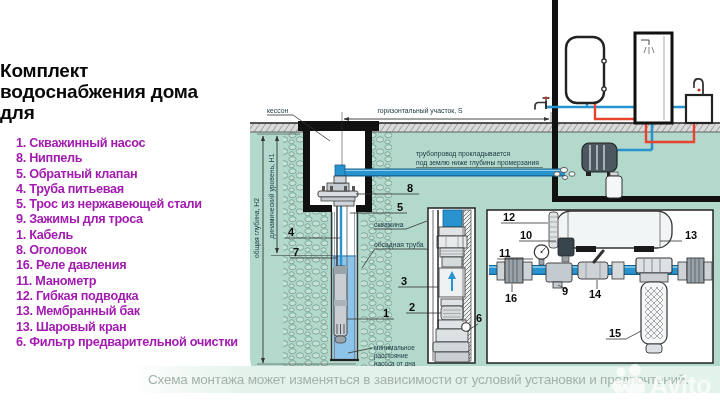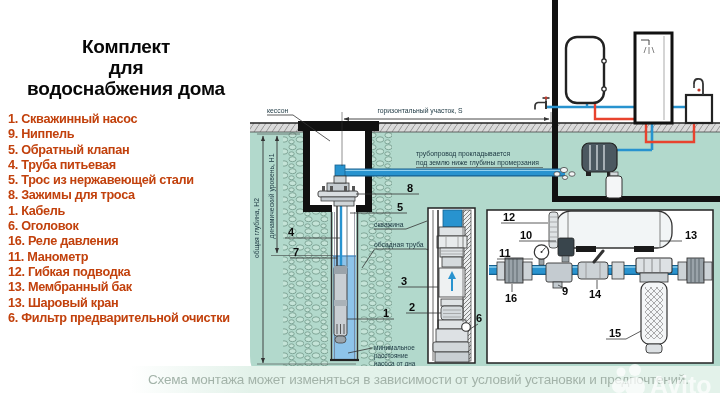--- a/index.html
+++ b/index.html
@@ -1,22 +1,22 @@
 <!DOCTYPE html>
 <html><head>
 <meta charset="utf-8">
 <style>
   html,body{margin:0;padding:0;background:#fff;}
   .stage{position:relative;width:720px;height:405px;background:#fff;overflow:hidden;
          font-family:"Liberation Sans",sans-serif;}
   .left-panel{position:absolute;left:0;top:0;width:252px;height:378px;}
-  .title{margin-top:36px;text-align:center;font-size:19px;line-height:21px;
+  .title{margin-top:60px;font-size:19px;line-height:21px;
          font-weight:bold;color:#070707;letter-spacing:-0.2px;}
-  .parts{list-style:none;margin:13px 0 0 0;padding:0 0 0 8px;
-         font-size:12.7px;line-height:15.3px;font-weight:bold;color:#c2410c;
+  .parts{list-style:none;margin:13px 0 0 0;padding:0 0 0 16px;
+         font-size:12.7px;line-height:15.3px;font-weight:bold;color:#a21caf;
          letter-spacing:-0.3px;white-space:nowrap;}
   .diagram-svg{position:absolute;left:250px;top:0;}
   .footer{position:absolute;left:0;top:366px;width:720px;height:27px;
           background:linear-gradient(90deg,#ffffff 0px,#ffffff 130px,#e3f2ea 250px,#e3f2ea 100%);
           display:flex;align-items:center;}
   .footer-note{margin-left:148px;font-size:13.5px;color:#a3b3a9;letter-spacing:-0.2px;}
   .watermark{position:absolute;left:608px;top:362px;width:112px;height:32px;}
   svg text{font-family:"Liberation Sans",sans-serif;}
   .lbl{font-size:6.8px;fill:#1b3640;}
   .lbl-sm{font-size:6.4px;fill:#1b3640;}
@@ -26,32 +26,32 @@
   .ext{stroke:#333;stroke-width:0.55;fill:none;}
 </style>
 </head>
 <body>
 
 <div class="stage">
 
   <div class="left-panel">
     <div class="title">
       <div>Комплект</div>
+      <div>водоснабжения дома</div>
       <div>для</div>
-      <div>водоснабжения дома</div>
     </div>
     <ul class="parts">
       <li>1. Скважинный насос</li>
-      <li>9. Ниппель</li>
+      <li>8. Ниппель</li>
       <li>5. Обратный клапан</li>
       <li>4. Труба питьевая</li>
       <li>5. Трос из нержавеющей стали</li>
-      <li>8. Зажимы для троса</li>
+      <li>9. Зажимы для троса</li>
       <li>1. Кабель</li>
-      <li>6. Оголовок</li>
+      <li>8. Оголовок</li>
       <li>16. Реле давления</li>
       <li>11. Манометр</li>
       <li>12. Гибкая подводка</li>
       <li>13. Мембранный бак</li>
       <li>13. Шаровый кран</li>
       <li>6. Фильтр предварительной очистки</li>
     </ul>
   </div>
 
   <svg class="diagram-svg" width="470" height="380" viewBox="250 0 470 380">

